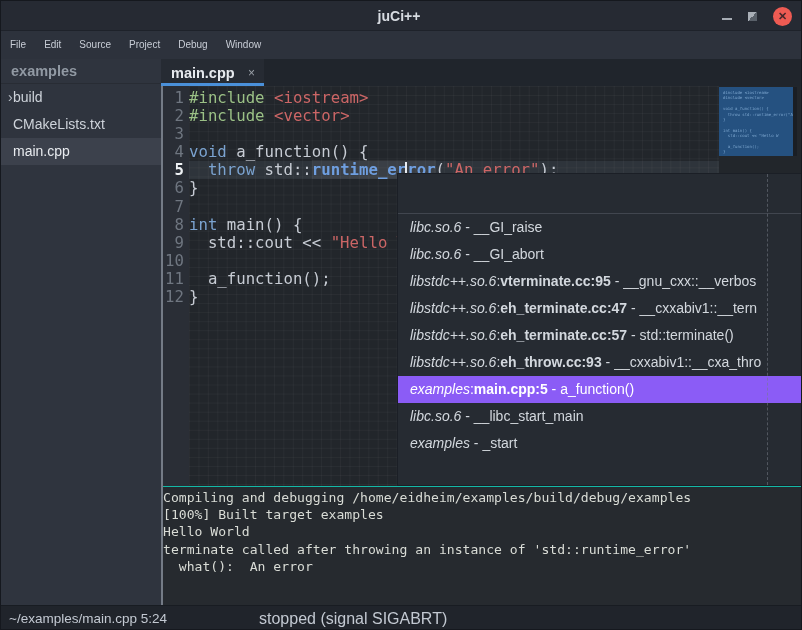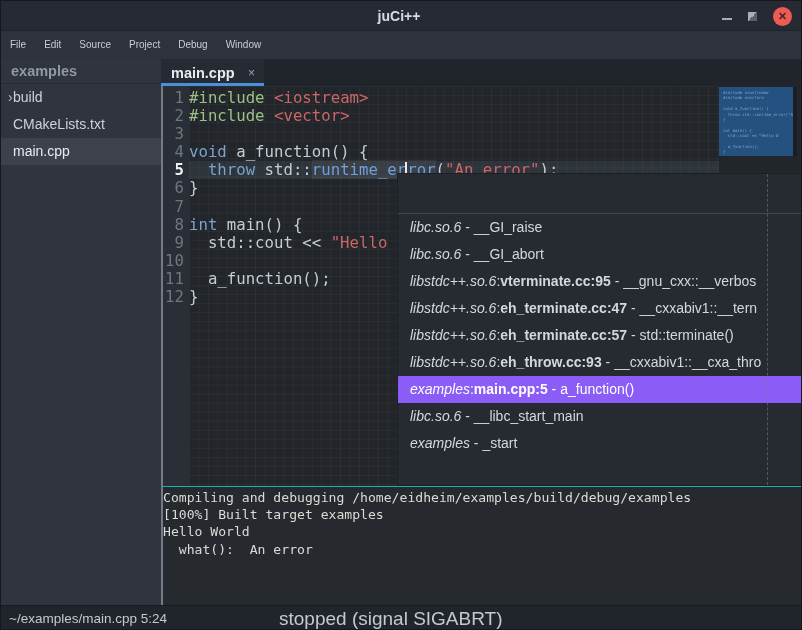--- a/index.html
+++ b/index.html
@@ -67,21 +67,21 @@
       background-image:
         linear-gradient(to right, rgba(255,255,255,0.035) 1px, transparent 1px),
         linear-gradient(to bottom, rgba(255,255,255,0.035) 1px, transparent 1px);
       background-size:9.45px 9.05px; overflow:hidden; }
   .cline { height:18.1px; line-height:18.1px; font-size:15.7px;
            white-space:pre; }
   .cline.cur { background:rgba(175,195,220,0.09); }
   .pp  { color:#9bc186; }
   .str { color:#cc6666; }
   .k   { color:#7ba3d0; }
-  .kb  { color:#6f9fe0; font-weight:normal; background:rgba(255,255,255,0.06); }
+  .kb  { color:#6f9fe0; font-weight:bold; background:rgba(255,255,255,0.06); }
   .pl  { color:#c7ccd4; }
   .caret { display:inline-block; width:0; height:15px; border-left:2px solid #e8ecf2;
            vertical-align:middle; margin:-2px 0 0 -1px; }
 
   .minimap { width:82px; flex:none; background:#22262b; position:relative; }
   .minimap-slider { position:absolute; top:1px; left:0; width:78px; height:69px;
                     background:#255180; border-right:4px solid #1a1e24;
                     padding:3px 0 0 4px; overflow:hidden; }
   .mini-line { font-family:"DejaVu Sans Mono", monospace; font-size:4px;
                line-height:5.4px; color:#7da7cf; white-space:pre; }
@@ -106,22 +106,22 @@
               border-top:1px solid #14b8a6; padding:2px 0 0 2px;
               overflow:hidden; }
   .tline { font-family:"DejaVu Sans Mono", monospace; font-size:13.1px;
            line-height:17.2px; color:#d9dcd6; white-space:pre; }
 
   
   .statusbar { height:26px; background:#20242b; border-top:1px solid #181c22;
                position:relative; }
   .status-loc { position:absolute; left:8px; top:0; line-height:25px;
                 font-size:13.5px; color:#c3c9d2; }
-  .status-debug { position:absolute; left:278px; top:0; line-height:25px;
-                  font-size:19px; color:#c3c9d2; }
+  .status-debug { position:absolute; left:258px; top:0; line-height:25px;
+                  font-size:16px; color:#c3c9d2; }
 </style>
 </head>
 <body>
 
 <div class="window">
 
   <div class="titlebar">
     <div class="win-title">juCi++</div>
     <div class="win-btns">
       <div class="btn-min"></div>
@@ -213,20 +213,21 @@
               <div class="mini-line">  a_function();</div>
               <div class="mini-line">}</div>
             </div>
         </div>
       </div>
 
       <div class="terminal" id="terminal">
           <div class="tline">Compiling and debugging /home/eidheim/examples/build/debug/examples</div>
           <div class="tline">[100%] Built target examples</div>
           <div class="tline">Hello World</div>
+          <div class="tline">terminate called after throwing an instance of 'std::runtime_error'</div>
           <div class="tline">  what():  An error</div>
         </div>
 
     </div>
 
     <div class="popup">
       <div class="popup-header"></div>
       <div id="popup-list">
           <div class="popup-item"><i>libc.so.6</i> - <span>__GI_raise</span></div>
           <div class="popup-item"><i>libc.so.6</i> - <span>__GI_abort</span></div>

